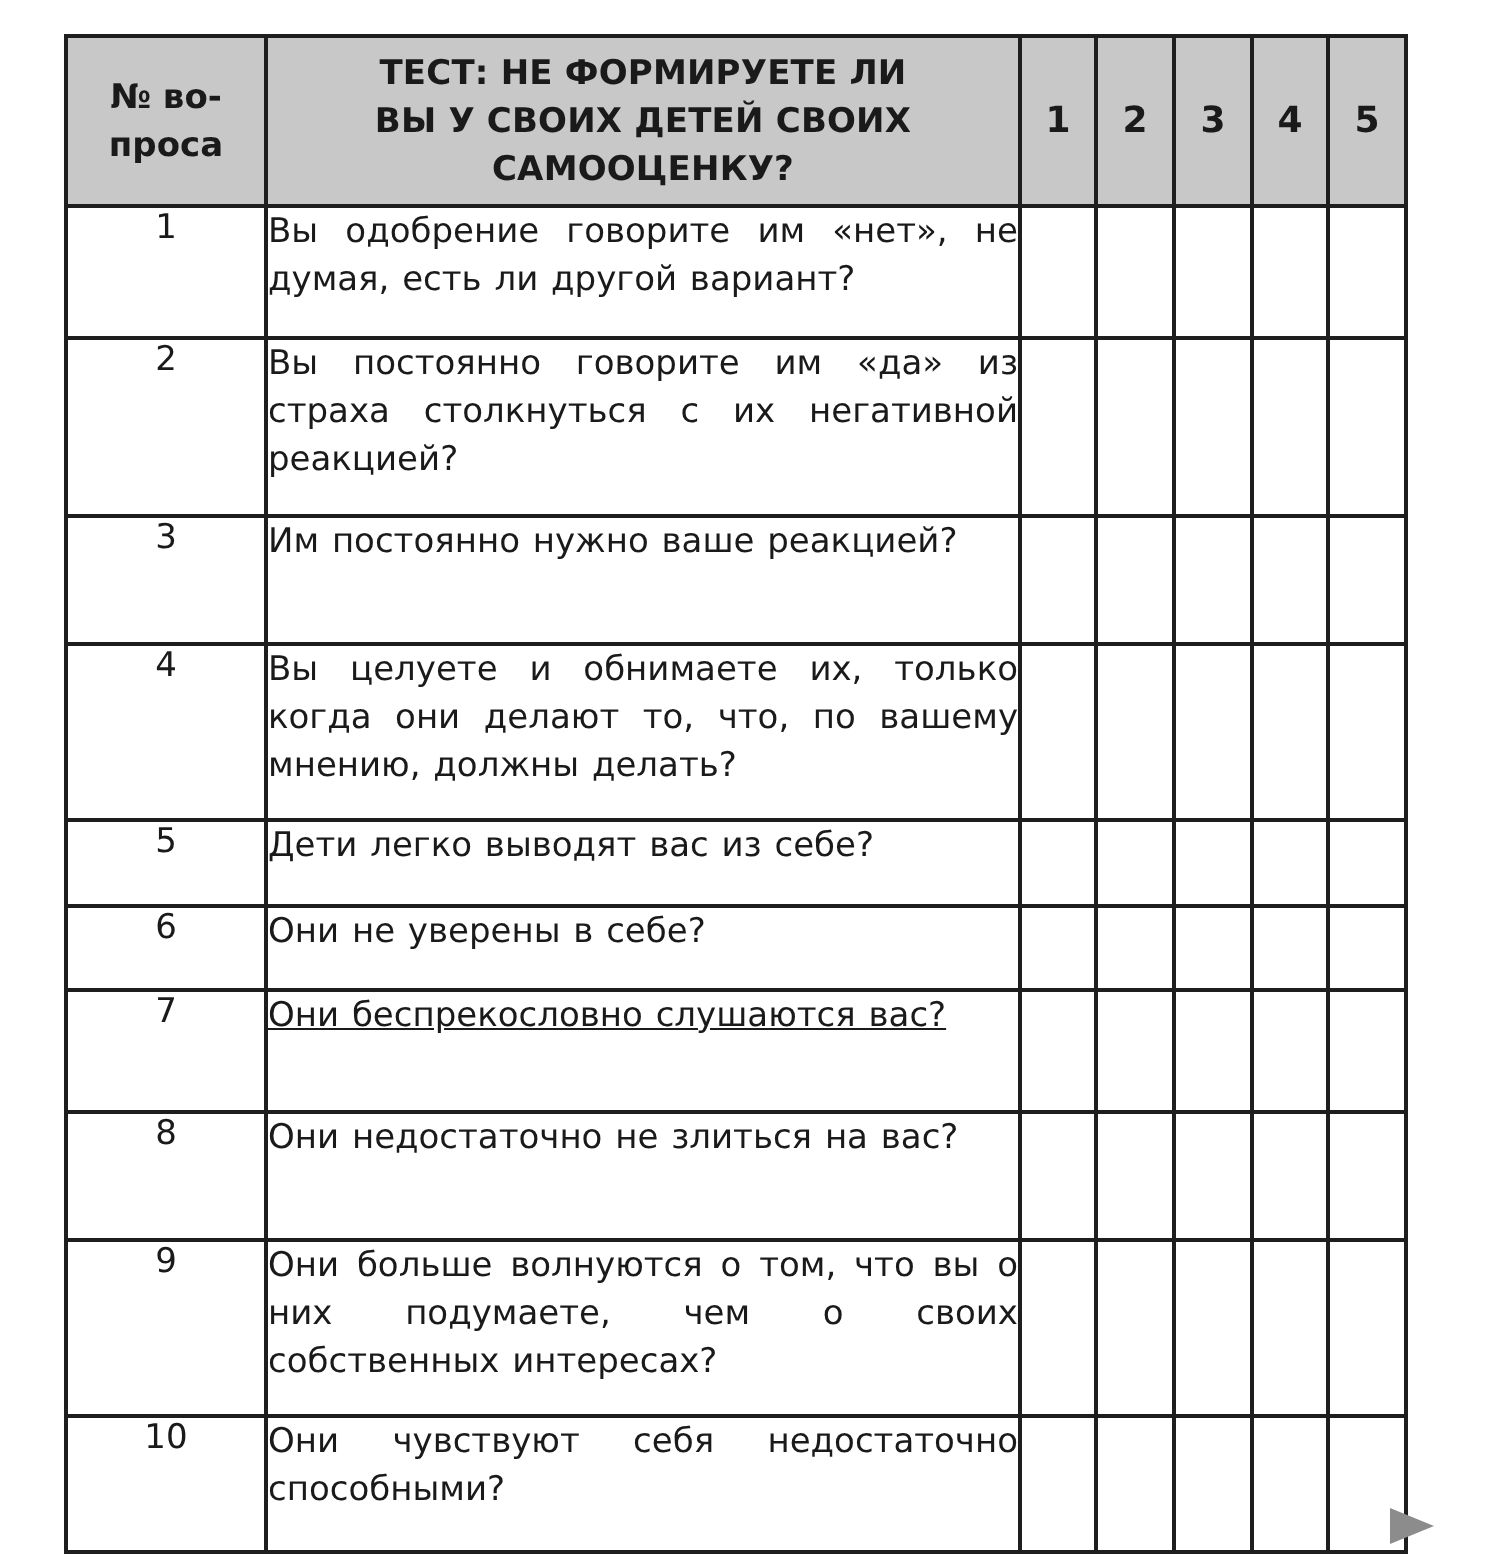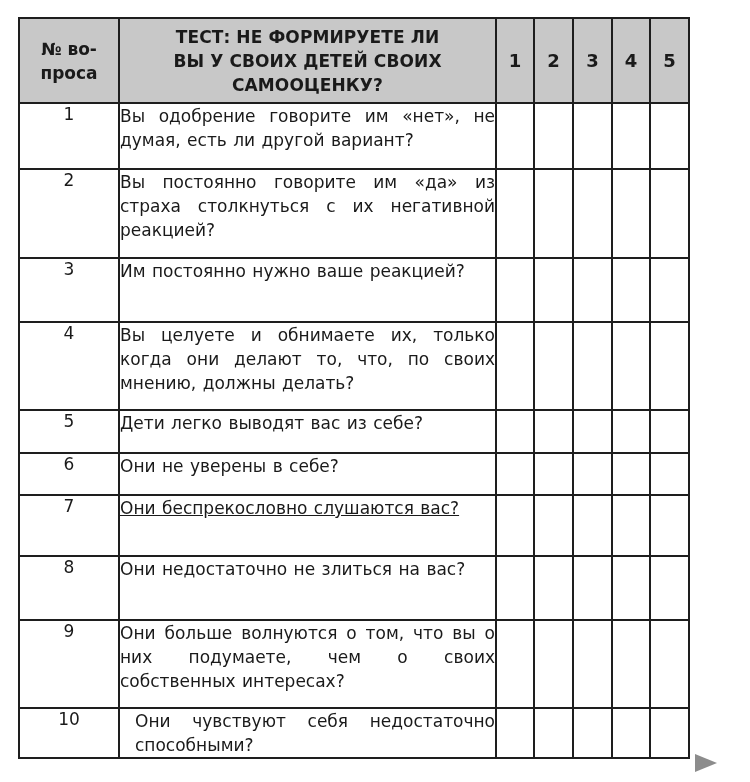--- a/index.html
+++ b/index.html
@@ -1,19 +1,19 @@
 <!DOCTYPE html>
 <html><head>
 <meta charset="utf-8">
 <style>
   html, body { margin: 0; padding: 0; background: #ffffff; }
   body { width: 750px; height: 782px; position: relative; overflow: hidden;
          font-family: "DejaVu Sans", "Liberation Sans", sans-serif; color: #1a1a1a; }
   table.quiz {
-    position: absolute; left: 18px; top: 17px;
+    position: absolute; left: 32px; top: 17px;
     border-collapse: collapse; table-layout: fixed;
     width: 671px;
   }
   table.quiz td, table.quiz th {
     border: 2px solid #1e1e1e; padding: 0; vertical-align: top;
   }
   table.quiz thead th {
     background: #c8c8c8; font-weight: bold; vertical-align: middle; text-align: center;
     height: 83px;
   }
@@ -83,21 +83,21 @@
         <td class="num">3</td>
         <td class="q" lang="ru" style="hyphens: auto;">Им постоянно нужно ваше реакцией?</td>
         <td class="score"></td>
         <td class="score"></td>
         <td class="score"></td>
         <td class="score"></td>
         <td class="score"></td>
       </tr>
       <tr style="height: 88px;">
         <td class="num">4</td>
-        <td class="q" lang="ru" style="hyphens: auto;">Вы целуете и обнимаете их, только когда они делают то, что, по своих мнению, должны делать?</td>
+        <td class="q" lang="ru" style="hyphens: auto;">Вы целуете и обнимаете их, только когда они делают то, что, по вашему мнению, должны делать?</td>
         <td class="score"></td>
         <td class="score"></td>
         <td class="score"></td>
         <td class="score"></td>
         <td class="score"></td>
       </tr>
       <tr style="height: 43px;">
         <td class="num">5</td>
         <td class="q" lang="ru" style="hyphens: auto;">Дети легко выводят вас из себе?</td>
         <td class="score"></td>
@@ -135,23 +135,23 @@
       </tr>
       <tr style="height: 88px;">
         <td class="num">9</td>
         <td class="q" lang="ru" style="hyphens: auto;">Они больше волнуются о том, что вы о них подумаете, чем о своих собственных интересах?</td>
         <td class="score"></td>
         <td class="score"></td>
         <td class="score"></td>
         <td class="score"></td>
         <td class="score"></td>
       </tr>
-      <tr style="height: 50px;">
+      <tr style="height: 68px;">
         <td class="num">10</td>
-        <td class="q" lang="ru" style="hyphens: auto; padding-left: 15px;">Они чувствуют себя недостаточно способными?</td>
+        <td class="q" lang="ru" style="hyphens: auto;">Они чувствуют себя недостаточно способными?</td>
         <td class="score"></td>
         <td class="score"></td>
         <td class="score"></td>
         <td class="score"></td>
         <td class="score"></td>
       </tr>
     </tbody>
 </table>
 
 <div class="arrow"></div>

